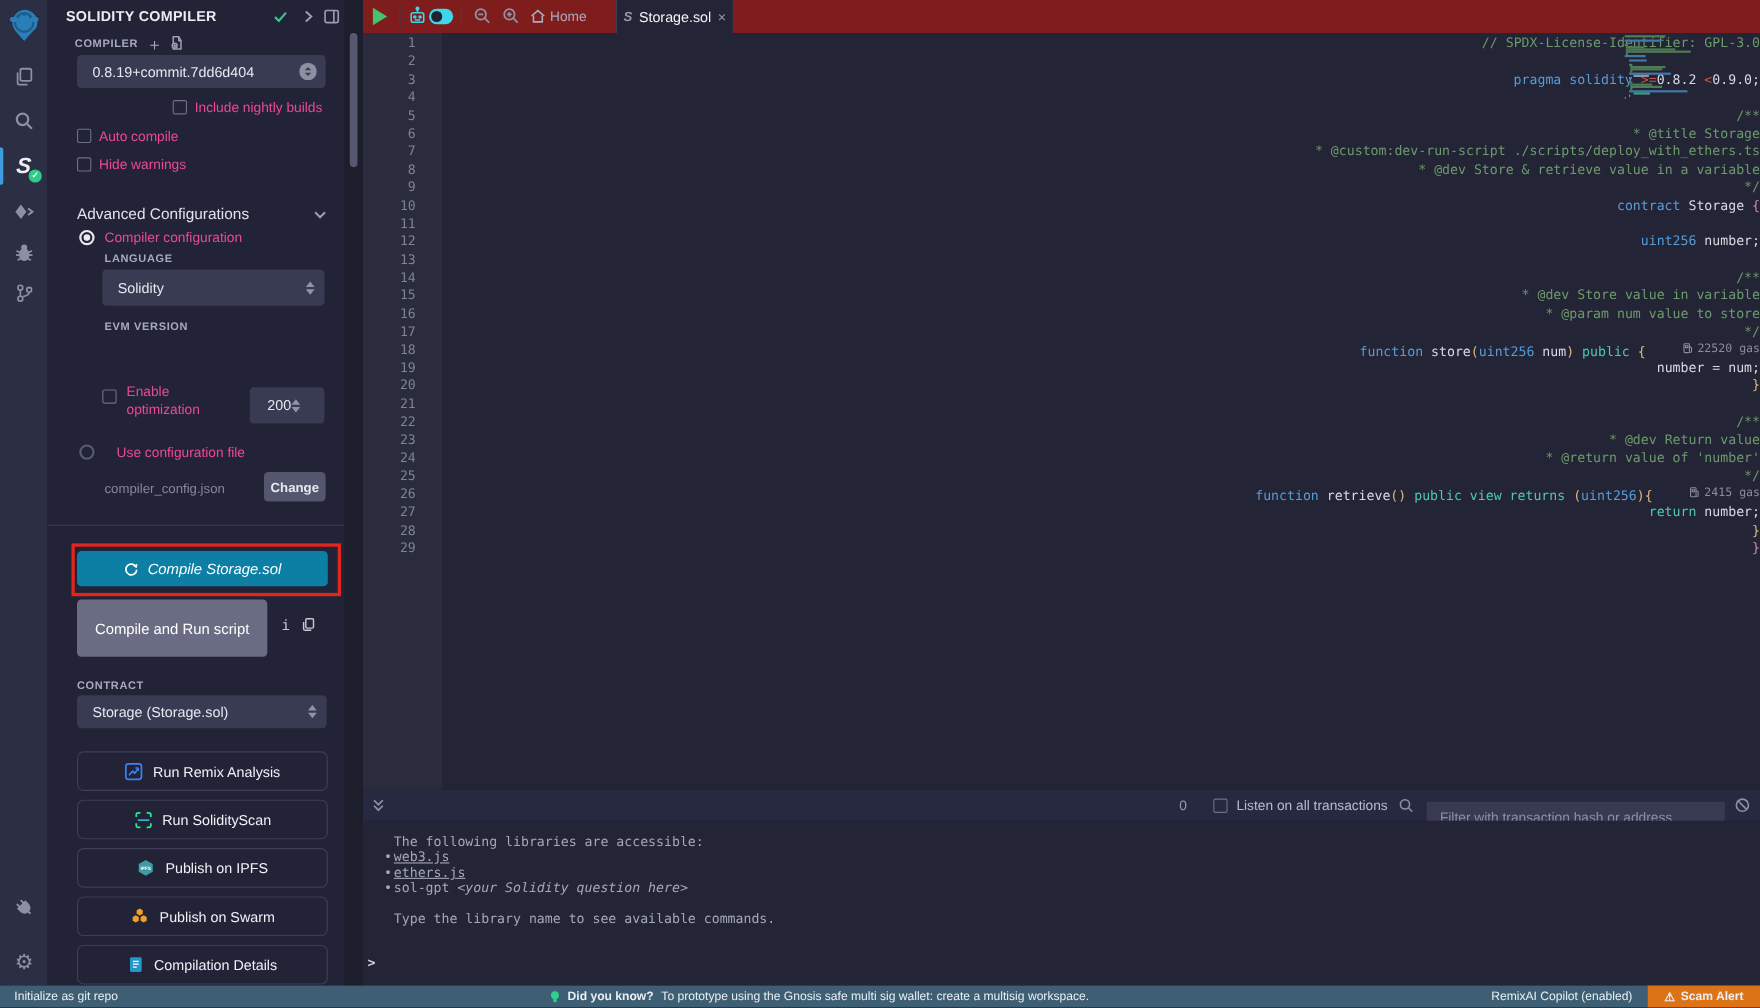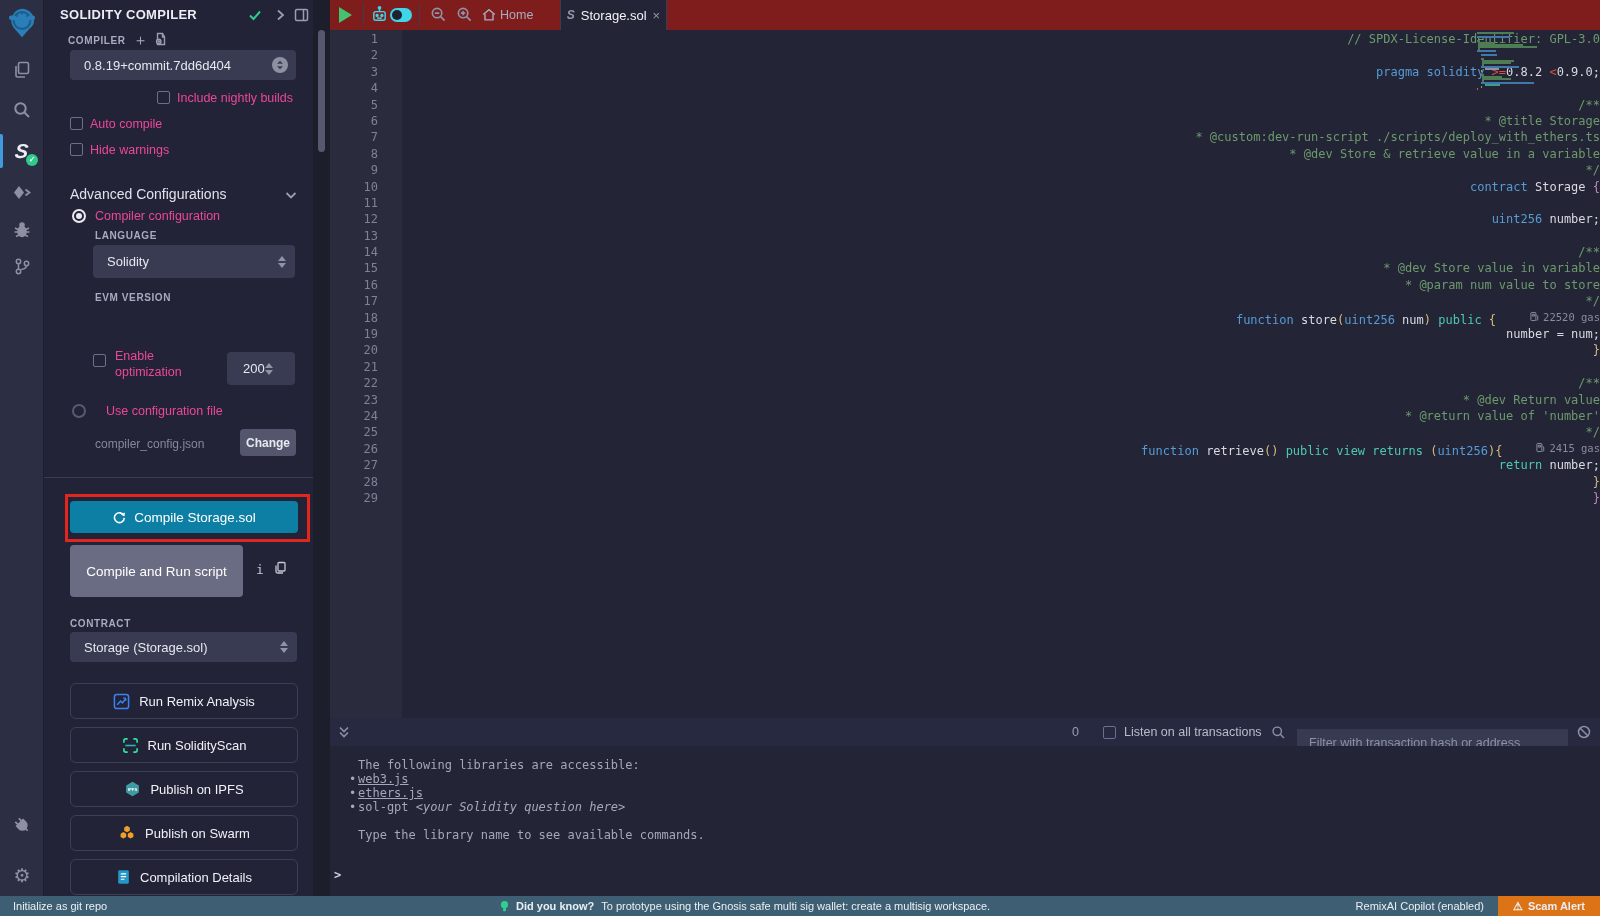--- a/index.html
+++ b/index.html
@@ -29,21 +29,21 @@
   .cb{position:absolute;width:13px;height:13px;border:1px solid #6d7088;border-radius:2px;background:transparent;box-sizing:border-box;}
   .cb-label{position:absolute;font-size:12.5px;color:#ec4899;}
   .radio{position:absolute;width:14px;height:14px;border-radius:50%;box-sizing:border-box;}
   .radio.on{border:2px solid #e9eaf1;background:#222336;}
   .radio.on::after{content:'';position:absolute;left:2px;top:2px;width:6px;height:6px;border-radius:50%;background:#e9eaf1;}
   .radio.off{border:2px solid #565a72;}
   .adv-title{position:absolute;left:26px;top:186px;font-size:14px;color:#e0e1ec;}
   .divider{position:absolute;left:0;top:477px;width:269px;border-bottom:1px solid #3a3c50;}
   .red-box{position:absolute;left:21px;top:494px;width:245px;height:48px;border:3px solid #e3261d;box-sizing:border-box;}
   .compile-btn{position:absolute;left:26px;top:501px;width:228px;height:32px;background:#0d7ea4;border-radius:4px;color:#fff;
-               font-size:13.5px;display:flex;align-items:center;justify-content:center;gap:8px;}
+               font-size:13.5px;display:flex;align-items:center;justify-content:center;gap:8px;font-style:italic;}
   .cr-btn{position:absolute;left:26px;top:545px;width:173px;height:52px;background:#6a6c83;border-radius:4px;color:#fff;
           font-size:13.5px;display:flex;align-items:center;justify-content:center;text-align:center;line-height:17px;}
   .mini-ico{position:absolute;color:#c6c8d6;font-family:"DejaVu Sans Mono",monospace;font-size:13px;}
   .chg-btn{position:absolute;left:196px;top:429px;width:56px;height:27px;background:#54566d;border-radius:4px;color:#e8e9f0;
            font-size:12px;font-weight:bold;display:flex;align-items:center;justify-content:center;}
   .cfg-name{position:absolute;left:51px;top:437px;font-size:12px;color:#85879c;}
   .act-btn{position:absolute;left:26px;width:228px;height:36px;border:1px solid #3d3f56;border-radius:6px;background:transparent;
            color:#f0f1f7;font-size:13px;display:flex;align-items:center;justify-content:center;gap:9px;box-sizing:border-box;}
   .runs-input{position:absolute;left:183px;top:352px;width:68px;height:33px;background:#393b52;border-radius:4px;color:#e6e7ef;
               font-size:13px;display:flex;align-items:center;padding-left:16px;box-sizing:border-box;}

